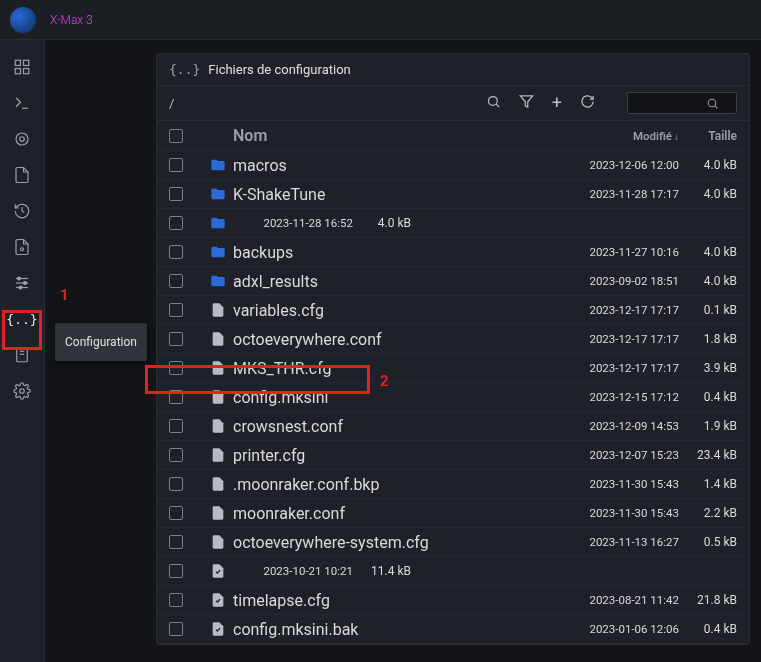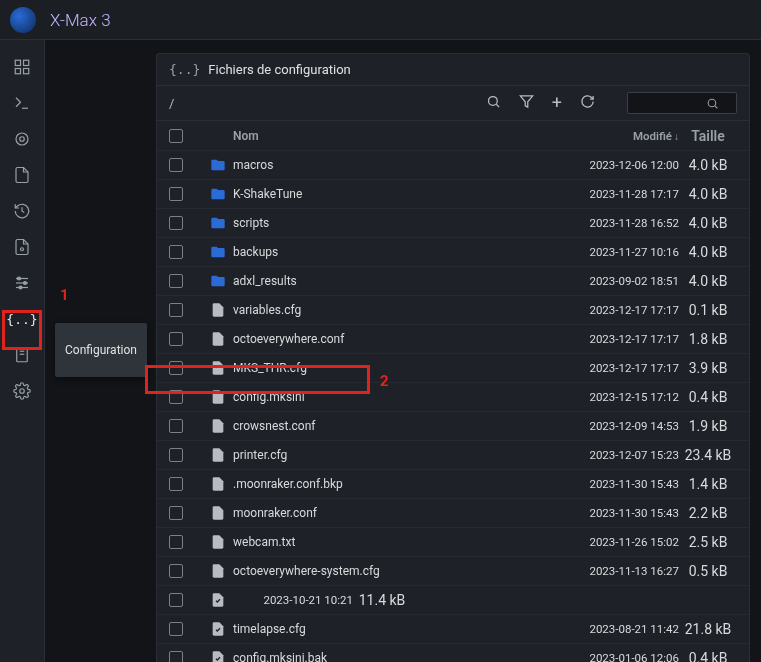--- a/index.html
+++ b/index.html
@@ -1,48 +1,48 @@
 <!DOCTYPE html>
 <html><head>
 <meta charset="utf-8">
 <style>
   html,body{margin:0;padding:0;background:#121418;color:#e0e0e0;font-family:"Segoe UI",Roboto,Arial,sans-serif;font-size:12.5px;width:761px;height:662px;overflow:hidden}
   *{box-sizing:border-box}
   .topbar{height:40px;background:#1b1f24;border-bottom:1px solid #2a2f36;display:flex;align-items:center;padding:0 10px}
   .logo{width:26px;height:26px;border-radius:50%;background:radial-gradient(circle at 35% 35%,#2a6bd6,#0a2a5a);margin-right:14px}
-  .title{font-size:17px;font-weight:300;color:#c4b5fd}
+  .title{font-size:12px;font-weight:300;color:#d946ef}
   .shell{display:flex;height:622px}
   .sidebar{width:45px;background:#1e2228;border-right:1px solid #2a2f36;display:flex;flex-direction:column;align-items:center;padding-top:10px}
   .navbtn{width:32px;height:34px;display:flex;align-items:center;justify-content:center;color:#9aa0a8;cursor:pointer;margin-bottom:2px;border-radius:4px}
   .navbtn svg{width:18px;height:18px;fill:none;stroke:currentColor;stroke-width:1.6}
   .navbtn.sel{color:#e8e8e8}
   .hl{position:absolute;border:3px solid #e0241d;pointer-events:none}
   .hl1{left:2px;top:310px;width:40px;height:40px}
   .hl2{left:145px;top:365px;width:225px;height:29px}
   .ann{position:absolute;color:#e0241d;font-weight:bold;font-size:15px}
   .ann1{left:60px;top:286px}
   .ann2{left:380px;top:372px}
-  .tooltip{position:absolute;left:55px;top:323px;background:#2f343b;color:#e0e0e0;padding:20px 10px;font-size:12px;border-radius:2px;box-shadow:0 2px 6px rgba(0,0,0,0.5)}
+  .tooltip{position:absolute;left:55px;top:323px;background:#2f343b;color:#e0e0e0;padding:12px 10px;font-size:12px;border-radius:2px;box-shadow:0 2px 6px rgba(0,0,0,0.5)}
   .main{flex:1;padding:14px 12px 0 112px;overflow:hidden}
   .panel{background:#1e2228;border-radius:3px;box-shadow:0 0 0 1px #2a2f36}
   .panel-hd{display:flex;align-items:center;padding:8px 12px;border-bottom:1px solid #2a2f36;font-size:13px;color:#e0e0e0}
   .panel-hd .ic{color:#9aa0a8;margin-right:8px;font-family:monospace}
   .toolbar{display:flex;align-items:center;padding:6px 12px;border-bottom:1px solid #2a2f36}
   .path{flex:1;color:#b8bcc2;font-size:13px}
   .tbicons{display:flex;align-items:center;gap:18px;color:#b8bcc2}
   .tbicons span{cursor:pointer;font-size:14px}
   .search{display:flex;align-items:center;background:#121418;border:1px solid #3a3f46;border-radius:2px;padding:2px 8px;margin-left:14px;width:110px}
   .search input{background:transparent;border:0;outline:0;color:#ddd;width:70px;font-size:12px}
   .thead,.row{display:flex;align-items:center;padding:0 12px;height:28px;border-bottom:1px solid #262a30}
   .thead{height:30px;color:#9aa0a8;font-size:11.5px;font-weight:600}
   .col-chk{width:34px;display:flex;align-items:center}
   .col-ico{width:30px;display:flex;align-items:center;justify-content:center}
-  .col-name{flex:1;font-size:12px}
+  .col-name{flex:1;font-size:16px}
   .col-mod{width:120px;text-align:right;font-size:11.5px}
-  .col-size{width:58px;text-align:center;font-size:14px}
+  .col-size{width:58px;text-align:right;font-size:12px}
   .chk{width:14px;height:14px;border:1.5px solid #7a8088;border-radius:2px}
   .row{color:#d9dadc;height:29px}
   .fico{width:16px;height:16px}
   .fico svg{width:16px;height:16px}
   .folder svg path{fill:#2a6bd6}
   .file svg path{fill:#b8bcc2}
   .file2 svg path{fill:#b8bcc2}
   .sortarr{font-size:10px;margin-left:2px}
 </style>
 </head>
@@ -191,21 +191,20 @@
           </div>
           <div class="row">
             <div class="col-chk">
               <div class="chk"></div>
             </div>
             <div class="col-ico">
               <span class="fico folder"><svg viewBox="0 0 24 24">
                   <path d="M10 4H4a2 2 0 0 0-2 2v12a2 2 0 0 0 2 2h16a2 2 0 0 0 2-2V8a2 2 0 0 0-2-2h-8l-2-2z"></path>
                 </svg></span>
             </div>
-            <div class="col-name">scripts</div>
             <div class="col-mod">2023-11-28 16:52</div>
             <div class="col-size">4.0 kB</div>
           </div>
           <div class="row">
             <div class="col-chk">
               <div class="chk"></div>
             </div>
             <div class="col-ico">
               <span class="fico folder"><svg viewBox="0 0 24 24">
                   <path d="M10 4H4a2 2 0 0 0-2 2v12a2 2 0 0 0 2 2h16a2 2 0 0 0 2-2V8a2 2 0 0 0-2-2h-8l-2-2z"></path>
@@ -324,33 +323,20 @@
               <div class="chk"></div>
             </div>
             <div class="col-ico">
               <span class="fico file"><svg viewBox="0 0 24 24">
                   <path d="M14 2H6a2 2 0 0 0-2 2v16a2 2 0 0 0 2 2h12a2 2 0 0 0 2-2V8l-6-6z"></path>
                 </svg></span>
             </div>
             <div class="col-name">moonraker.conf</div>
             <div class="col-mod">2023-11-30 15:43</div>
             <div class="col-size">2.2 kB</div>
-          </div>
-          <div class="row">
-            <div class="col-chk">
-              <div class="chk"></div>
-            </div>
-            <div class="col-ico">
-              <span class="fico file"><svg viewBox="0 0 24 24">
-                  <path d="M14 2H6a2 2 0 0 0-2 2v16a2 2 0 0 0 2 2h12a2 2 0 0 0 2-2V8l-6-6z"></path>
-                </svg></span>
-            </div>
-            <div class="col-name">webcam.txt</div>
-            <div class="col-mod">2023-11-26 15:02</div>
-            <div class="col-size">2.5 kB</div>
           </div>
           <div class="row">
             <div class="col-chk">
               <div class="chk"></div>
             </div>
             <div class="col-ico">
               <span class="fico file"><svg viewBox="0 0 24 24">
                   <path d="M14 2H6a2 2 0 0 0-2 2v16a2 2 0 0 0 2 2h12a2 2 0 0 0 2-2V8l-6-6z"></path>
                 </svg></span>
             </div>

